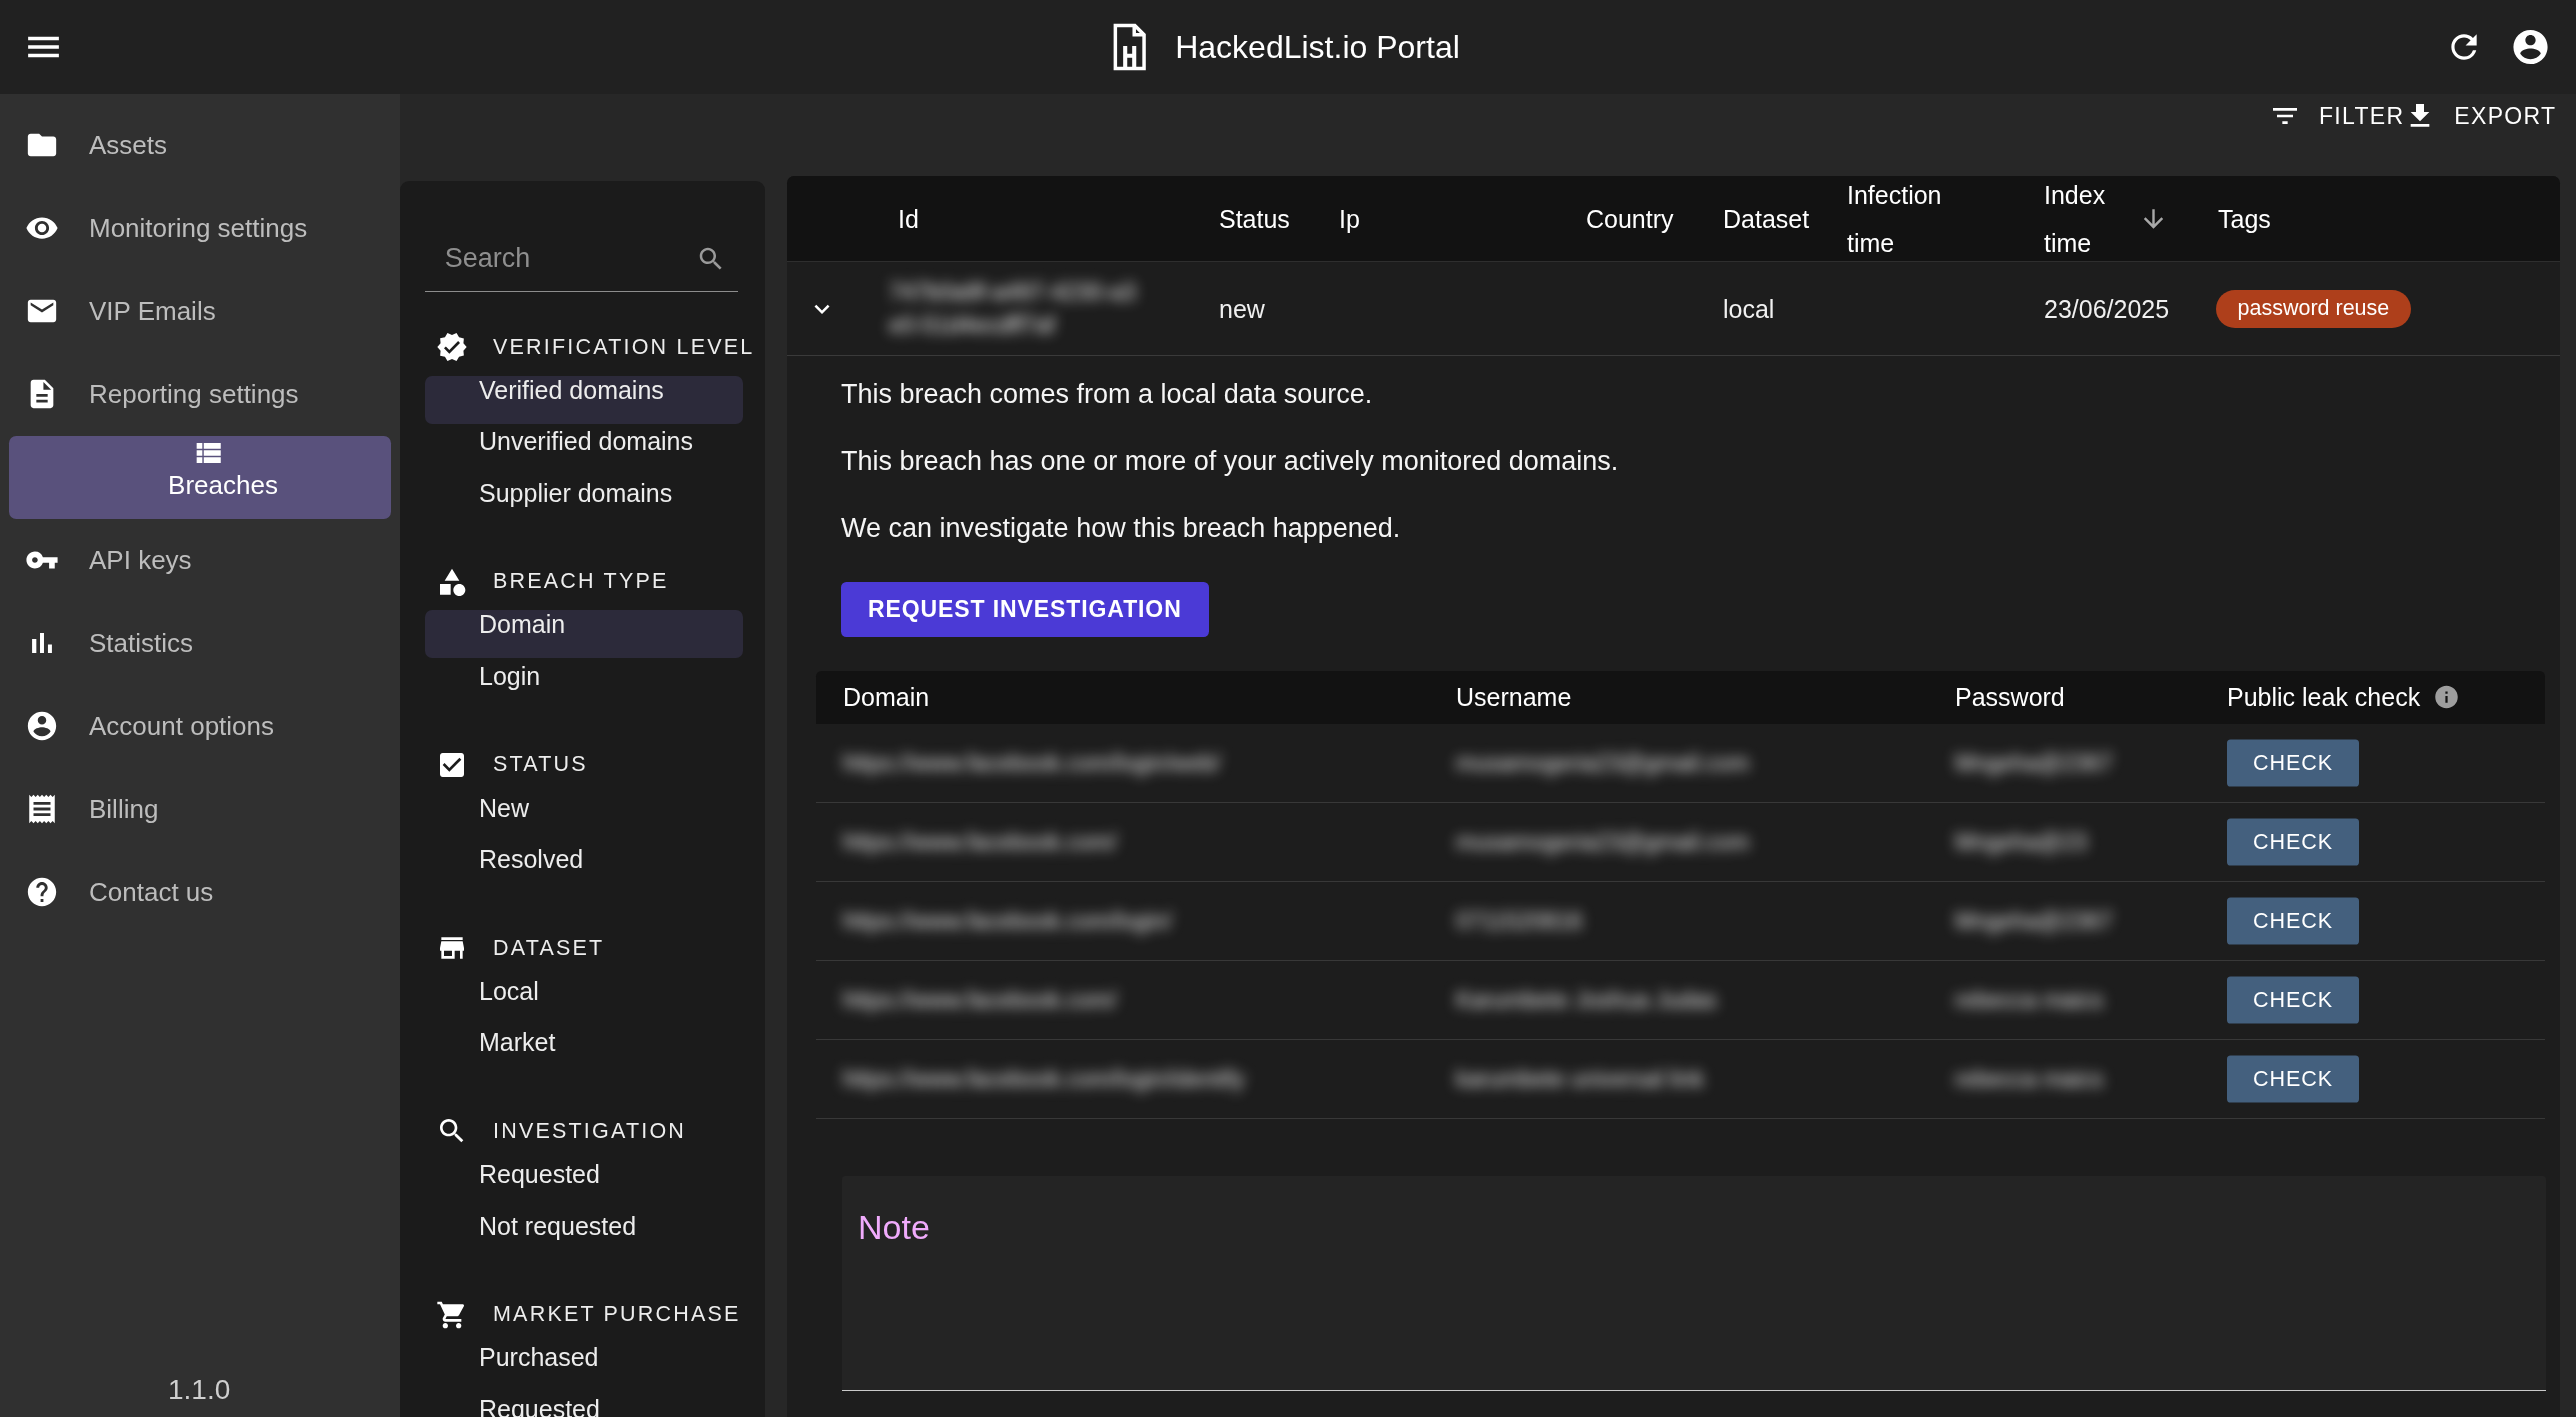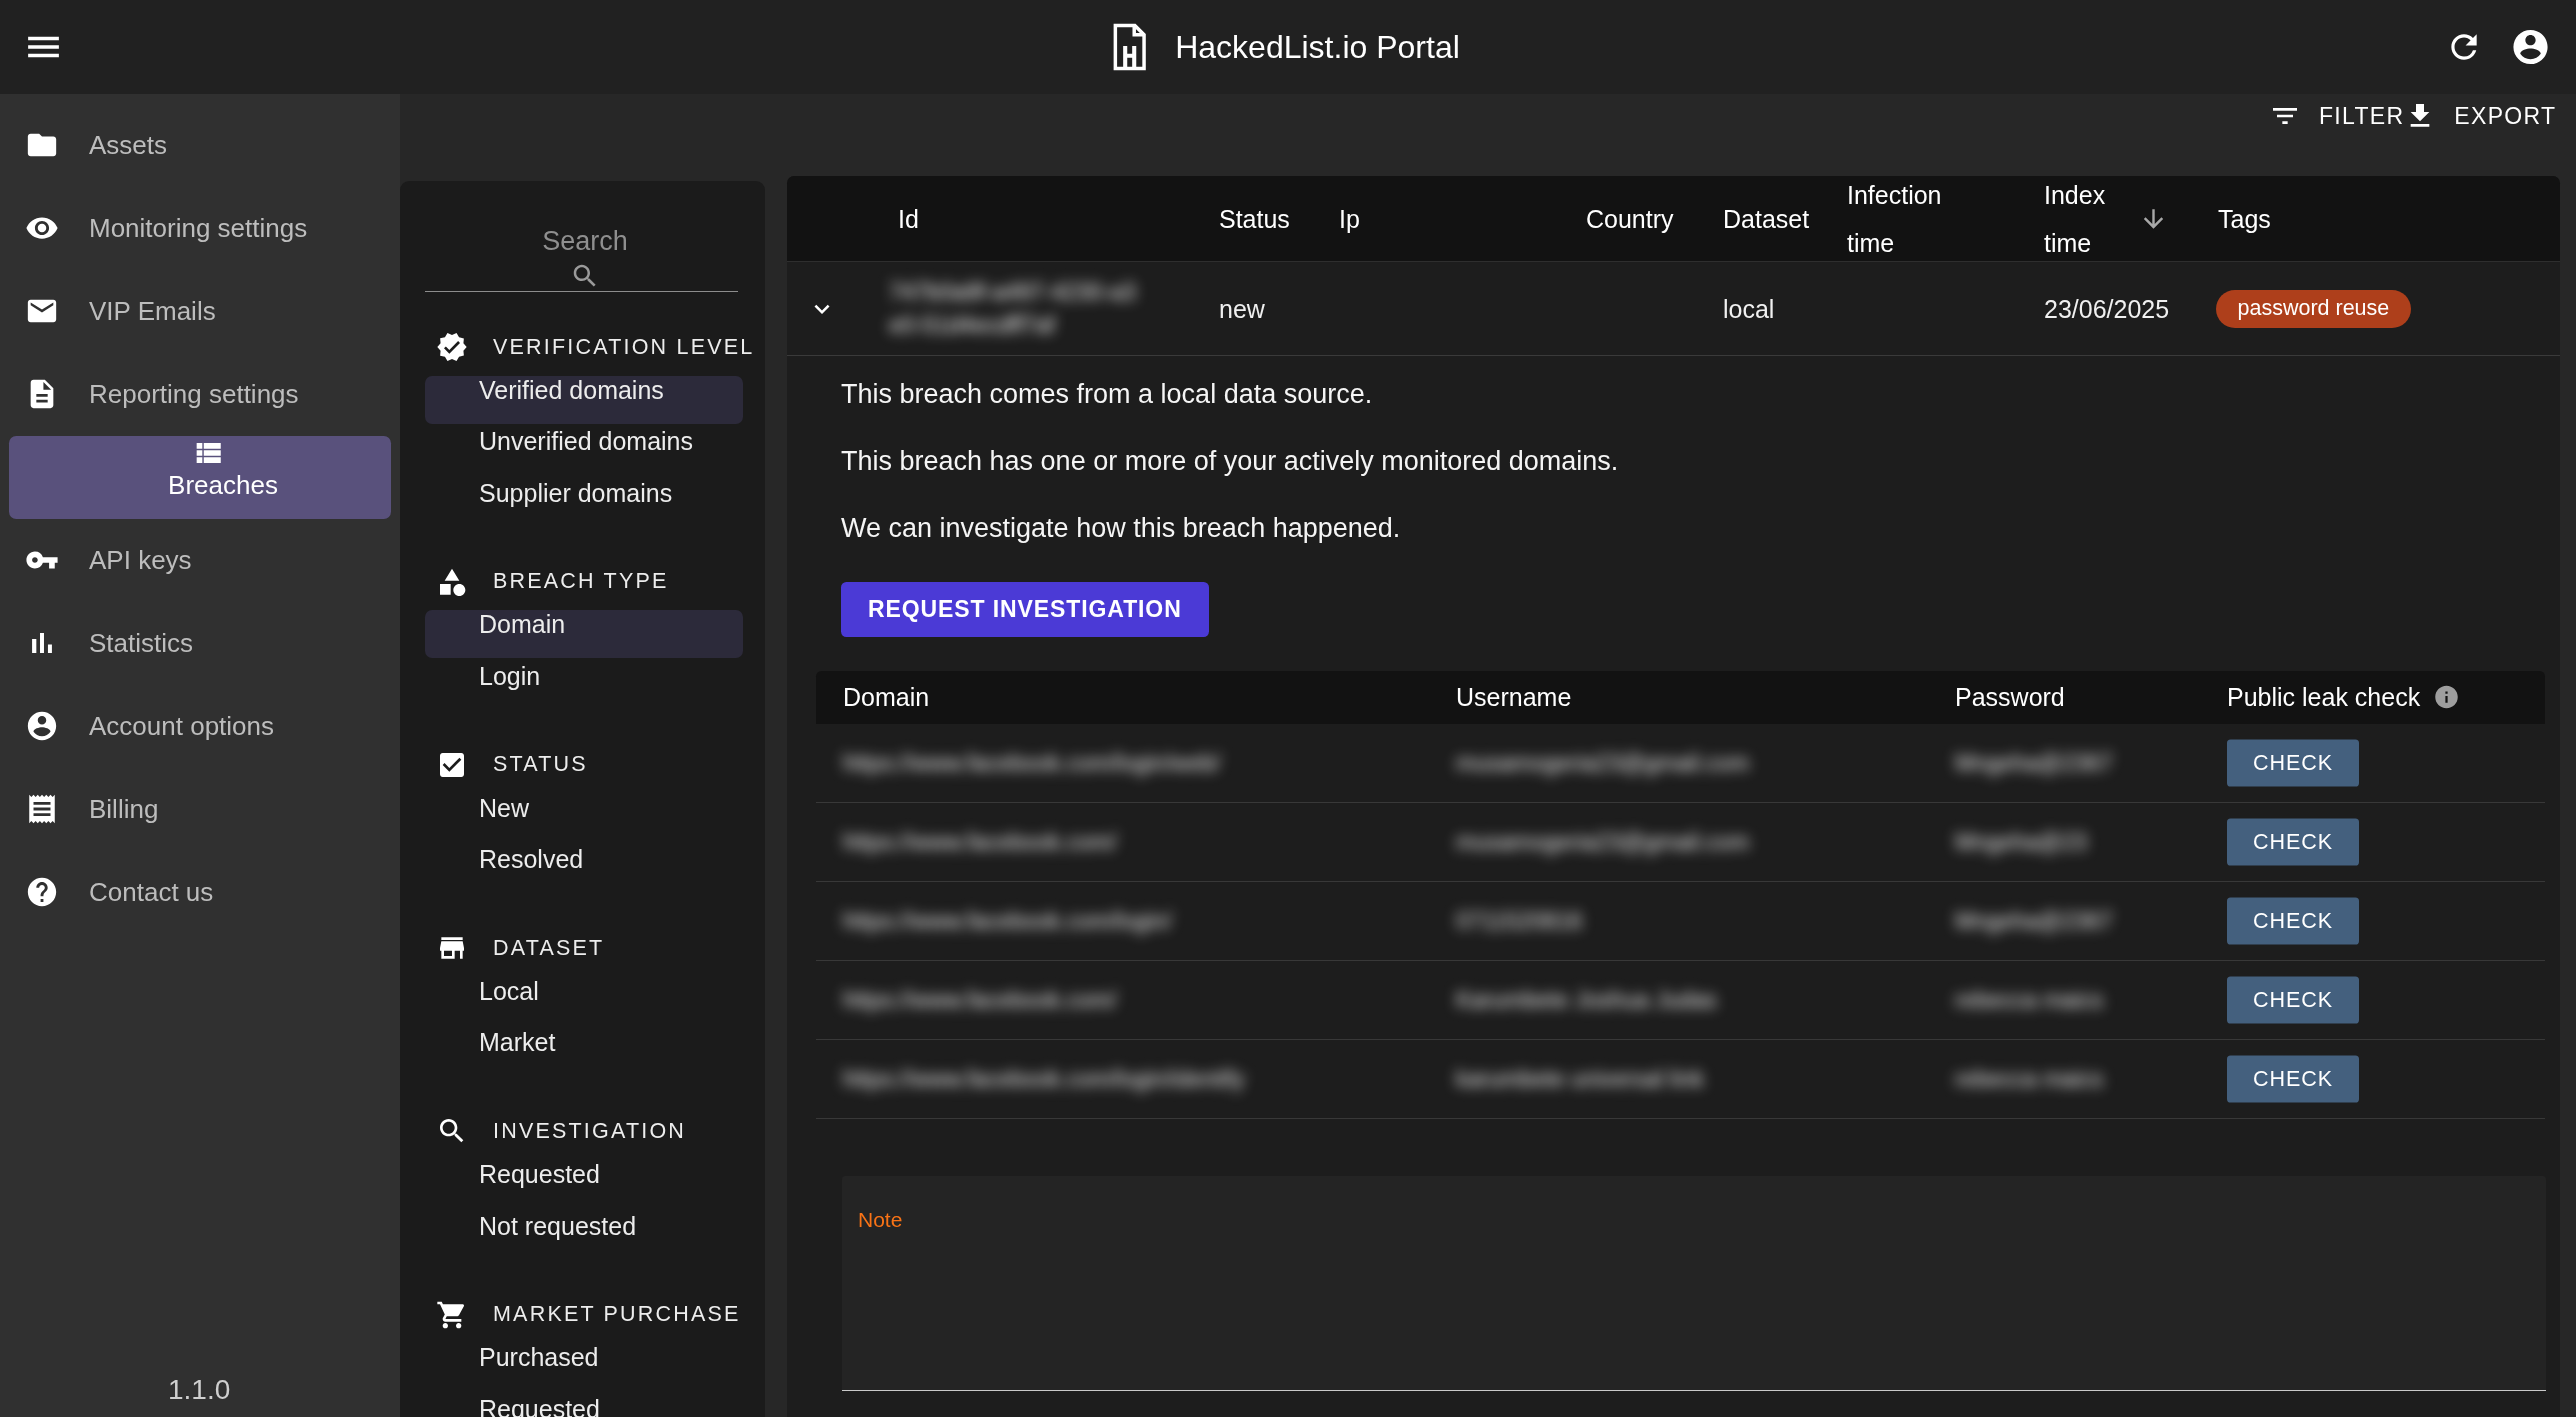--- a/index.html
+++ b/index.html
@@ -29,21 +29,21 @@
   .nav { padding-top: 9.8px; list-style: none; }
   .nav-item { height: 83px; display: flex; align-items: center; padding-left: 25px; cursor: pointer; }
   .nav-icon svg { width: 34px; height: 34px; color: #fff; }
   .nav-label { margin-left: 30px; font-size: 26px; color: #bdbdbd; text-align: right; }
   .nav-item.selected { margin: 0 9px; padding-left: 16px; border-radius: 7.2px; background: var(--accent-purple, #59517c); flex-direction: column; }
   .nav-item.selected .nav-label { color: #fff; }
   .version { position: absolute; left: 168px; bottom: 12.5px; font-size: 28px; color: #cfcfcf; }
 
   
   .filter-card { position: absolute; left: 400px; top: 181px; width: 365px; bottom: 0; background: #1b1b1b; border-radius: 9px 9px 0 0; overflow: hidden; }
-  .searchbox { margin: 45px 27px 0 25px; height: 66px; border-bottom: 1.8px solid #8d8d8d; display: flex; align-items: center; padding: 0 12.5px 0 19.7px; cursor: text; flex-direction: column; }
+  .searchbox { margin: 45px 27px 0 25px; height: 66px; border-bottom: 1.8px solid #8d8d8d; display: flex; align-items: center; padding: 0 12.5px 0 19.7px; cursor: text; }
   .search-ph { flex: 1; font-size: 27px; color: #8f8f8f; }
   .searchbox .sicon svg { width: 30px; height: 30px; color: #9a9a9a; }
   .fgroup { margin-top: 30px; }
   .fgroup-header { display: flex; align-items: center; height: 50px; padding-left: 36px; gap: 25px; }
   .fgroup-icon svg { width: 32px; height: 32px; color: #fff; }
   .fgroup-title { font-size: 21.5px; font-weight: 500; letter-spacing: 2.2px; color: #ededed; }
   .fopt { height: 48px; display: flex; padding-left: 79px; margin-top: 3.6px; cursor: pointer; }
   .fopt-label { font-size: 25px; color: #ededed; }
   .fopt.selected { margin: 3.6px 22.4px 0 25px; padding-left: 54px; border-radius: 7.2px; background: #2c2a3a; }
 
@@ -82,21 +82,21 @@
   .ch { position: absolute; top: 50%; transform: translateY(-50%); font-size: 25px; font-weight: 500; color: #fff; }
   .ch-domain { left: 27px; } .ch-username { left: 640px; } .ch-password { left: 1139px; }
   .ch-leak { left: 1411px; display: flex; align-items: center; gap: 12.5px; }
   .ch-leak .info svg { width: 27px; height: 27px; color: #9e9e9e; }
   .cred-row { position: relative; height: 79px; border-bottom: 0.9px solid #383838; }
   .cv { position: absolute; top: 50%; transform: translateY(-50%); font-size: 23px; color: #e8e8e8; white-space: nowrap; filter: blur(6.3px); }
   .cv-domain { left: 27px; } .cv-username { left: 640px; } .cv-password { left: 1139px; }
   .check-btn { position: absolute; left: 1411px; top: 50%; transform: translateY(-50%); width: 132px; height: 47px; border: none; border-radius: 3.6px; background: var(--check-button, #44607e); color: #fff; font-family: inherit; font-size: 21.5px; font-weight: 500; letter-spacing: 0.9px; cursor: pointer; }
 
   .notefield { margin: 57px 0 0 55px; width: 1704px; height: 215px; background: #242424; border-radius: 3.6px 3.6px 0 0; border-bottom: 1.8px solid #c9c9c9; padding: 32px 0 0 16px; cursor: text; }
-  .note-label { font-size: 21px; color: #f97316; }
+  .note-label { font-size: 34px; color: #f0abfc; }
 </style>
 </head>
 <body>
 
 <header class="appbar">
   <button class="icon-btn menu-btn">
     <span><svg viewBox="0 0 24 24" fill="currentColor">
           <path d="M3 18h18v-2H3v2zm0-5h18v-2H3v2zm0-7v2h18V6H3z"></path>
         </svg></span>
   </button>

